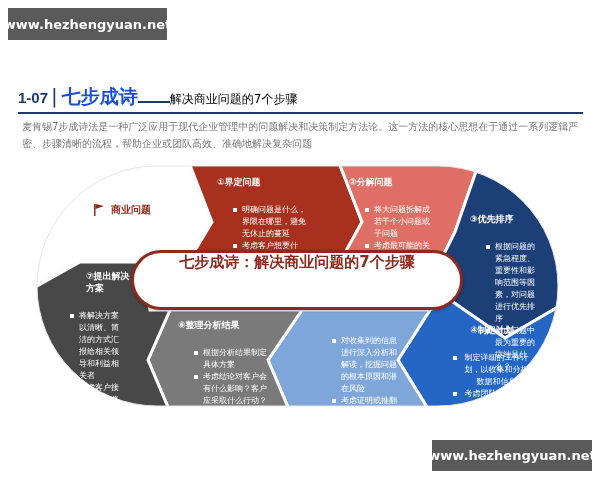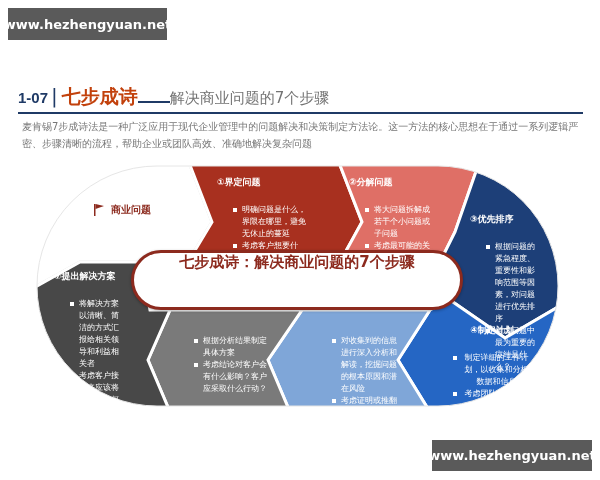--- a/index.html
+++ b/index.html
@@ -3,23 +3,23 @@
 <meta charset="utf-8">
 <style>
   html,body{margin:0;padding:0;}
   body{width:600px;height:480px;background:#ffffff;position:relative;overflow:hidden;font-family:"DejaVu Sans","Liberation Sans",sans-serif;}
   .wm{position:absolute;background:#5a5a5a;color:#fff;font-family:"DejaVu Sans",sans-serif;font-size:13px;font-weight:bold;display:flex;align-items:center;justify-content:center;}
   .wm.tl{left:8px;top:8px;width:159px;height:32px;}
   .wm.br{left:432px;top:440px;width:160px;height:31px;}
   .title-row{position:absolute;left:18px;top:84px;height:28px;display:flex;align-items:baseline;white-space:nowrap;}
   .t-num{font-size:15px;font-weight:bold;color:#1f3a66;font-family:"Liberation Sans",sans-serif;}
   .t-sep{font-size:20px;color:#1f3a66;margin:0 4px 0 3px;}
-  .t-main{font-size:19px;font-weight:bold;color:#c2410c;}
+  .t-main{font-size:19px;font-weight:bold;color:#1d4ed8;}
   .t-dash{display:inline-block;width:32px;height:2px;background:#1f3a66;margin:0 0 6px 0;vertical-align:middle;}
-  .t-sub{font-size:15px;color:#737373;}
+  .t-sub{font-size:12px;color:#000000;}
   .rule{position:absolute;left:18px;top:112px;width:565px;height:2px;background:#1f3a66;}
   .intro{position:absolute;left:22px;top:118px;width:565px;font-size:10px;line-height:17px;color:#777;}
   svg{position:absolute;left:0;top:0;}
   .lbl{position:absolute;color:#fff;font-size:8px;line-height:12px;}
   .lbl .h{font-size:9px;font-weight:bold;margin-bottom:2px;}
   .lbl ul{margin:16px;padding:0;list-style:none;}
   .lbl li{padding-left:9px;position:relative;}
   .lbl li:before{content:"";position:absolute;left:0;top:4px;width:4px;height:4px;background:#fff;}
   .center-pill{position:absolute;left:131px;top:250px;width:332px;height:60px;border:3px solid #8c2a1e;border-radius:30px;background:#fff;box-sizing:border-box;display:flex;align-items:flex-start;justify-content:center;box-shadow:0 1px 3px rgba(0,0,0,.3);}
   .center-pill span{font-size:15px;font-weight:bold;color:#8c2a1e;}
@@ -109,28 +109,29 @@
 </div>
 
 <div class="lbl" style="left:316px;top:319px;width:100px;">
   <ul>
       <li>对收集到的信息进行深入分析和解读，挖掘问题的根本原因和潜在风险</li>
       <li>考虑证明或推翻什么假设？</li>
     </ul>
 </div>
 
 <div class="lbl" style="left:178px;top:319px;width:112px;">
+  <div class="h">⑥整理分析结果</div>
   <ul>
       <li>根据分析结果制定具体方案</li>
       <li>考虑结论对客户会有什么影响？客户应采取什么行动？</li>
     </ul>
 </div>
 
 <div class="lbl" style="left:54px;top:270px;width:82px;">
-  <div class="h" style="margin-bottom:8px;">⑦提出解决方案</div>
+  <div class="h" style="margin-bottom:8px;margin-left:32px;">⑦提出解决方案</div>
   <ul>
       <li>将解决方案以清晰、简洁的方式汇报给相关领导和利益相关者</li>
       <li>考虑客户接下来应该将重点放在何处</li>
     </ul>
 </div>
 
 <div class="center-pill">
   <span>七步成诗：解决商业问题的7个步骤</span>
 </div>
 

